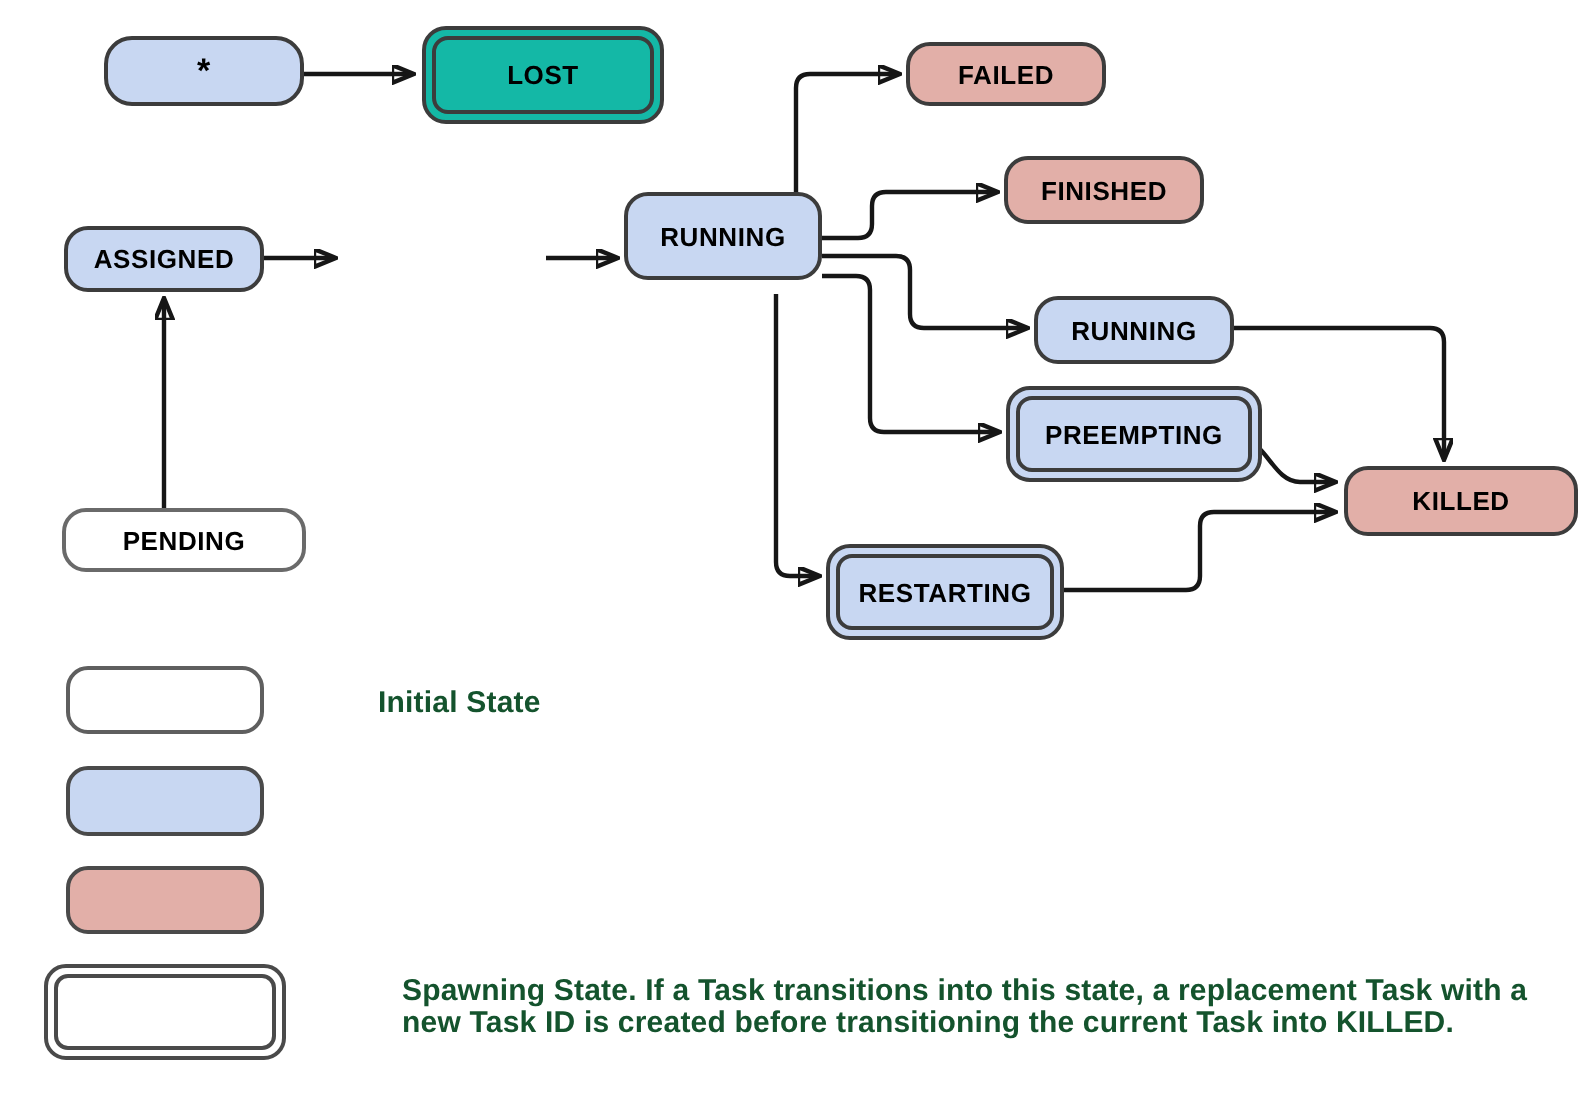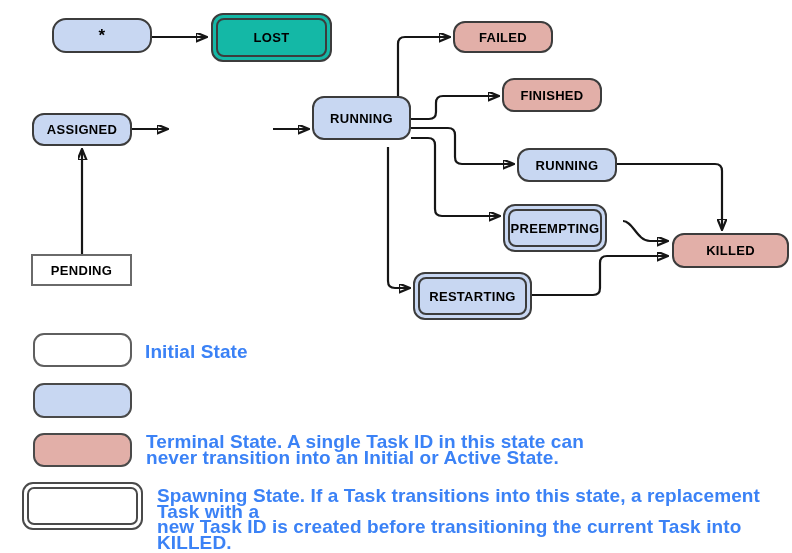--- a/index.html
+++ b/index.html
@@ -22,22 +22,22 @@
   .dbl .inner{
     box-sizing:border-box;width:100%;height:100%;
     border:2px solid #3c3c3c;border-radius:8px;
     display:flex;align-items:center;justify-content:center;
   }
   .star-lbl{font-size:17px;line-height:10px;}
   .swatch{position:absolute;box-sizing:border-box;border:2px solid #5f5f5f;border-radius:11px;}
   .swatch.dblsw{padding:3px;border-color:#4a4a4a;}
   .swatch.dblsw .inner{box-sizing:border-box;width:100%;height:100%;border:2px solid #4a4a4a;border-radius:7px;}
   .legend-text{
-    position:absolute;font-weight:bold;font-size:19px;line-height:15.5px;color:#3b82f6;
-    white-space:pre-line;letter-spacing:.1px;
+    position:absolute;font-weight:bold;font-size:15px;line-height:15.5px;color:#14532d;
+    white-space:pre-line;letter-spacing:.1px;margin-left:44px;
   }
 </style>
 </head>
 <body>
 
 <div id="canvas">
 
   <svg id="edges" width="792" height="553" viewBox="0 0 792 553">
     <defs>
       <marker id="arw" markerUnits="userSpaceOnUse" markerWidth="12" markerHeight="10" refX="10" refY="4.5" orient="auto">
@@ -70,37 +70,37 @@
 
   <div class="node blue" style="left:32px;top:113px;width:100px;height:33px">
     <span>ASSIGNED</span>
   </div>
 
 
   <div class="node blue" style="left:312px;top:96px;width:99px;height:44px">
     <span>RUNNING</span>
   </div>
 
-  <div class="node white" style="left:31px;top:254px;width:101px;height:32px;border-radius:0">
+  <div class="node white" style="left:31px;top:254px;width:122px;height:32px;border-radius:12px">
     <span>PENDING</span>
   </div>
 
   <div class="node pink" style="left:502px;top:78px;width:100px;height:34px">
     <span>FINISHED</span>
   </div>
 
   <div class="node pink" style="left:453px;top:21px;width:100px;height:32px">
     <span>FAILED</span>
   </div>
 
   <div class="node blue" style="left:517px;top:148px;width:100px;height:34px">
     <span>RUNNING</span>
   </div>
 
-  <div class="node blue dbl" style="left:503px;top:204px;width:104px;height:48px">
+  <div class="node blue dbl" style="left:503px;top:193px;width:128px;height:48px">
     <div class="inner">
       <span>PREEMPTING</span>
     </div>
   </div>
 
   <div class="node pink" style="left:672px;top:233px;width:117px;height:35px">
     <span>KILLED</span>
   </div>
 
   <div class="node blue dbl" style="left:413px;top:272px;width:119px;height:48px">
@@ -108,22 +108,20 @@
       <span>RESTARTING</span>
     </div>
   </div>
 
   <div class="swatch white" style="left:33px;top:333px;width:99px;height:34px"></div>
   <div class="legend-text" style="left:145px;top:344px">Initial State</div>
 
   <div class="swatch blue" style="left:33px;top:383px;width:99px;height:35px;border-color:#4a4a4a"></div>
 
   <div class="swatch pink" style="left:33px;top:433px;width:99px;height:34px;border-color:#4a4a4a"></div>
-  <div class="legend-text" style="left:146px;top:434px">Terminal State. A single Task ID in this state can
-never transition into an Initial or Active State.</div>
 
   <div class="swatch dblsw" style="left:22px;top:482px;width:121px;height:48px;background:#fff">
     <div class="inner"></div>
   </div>
   <div class="legend-text" style="left:157px;top:488px">Spawning State. If a Task transitions into this state, a replacement Task with a
 new Task ID is created before transitioning the current Task into KILLED.</div>
 
 </div>
 
 </body></html>

